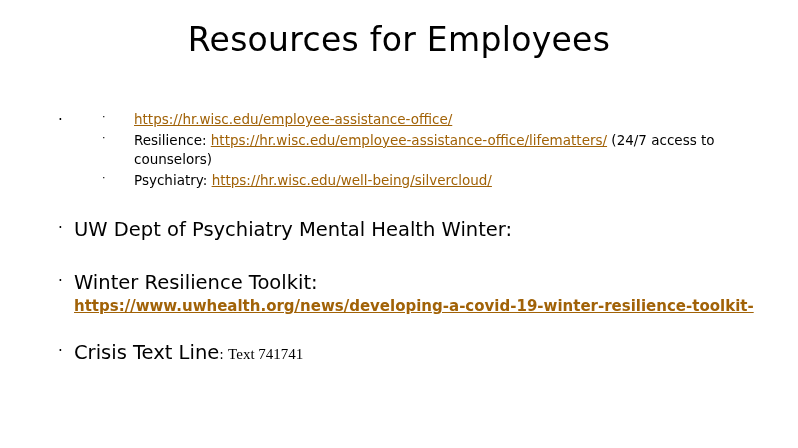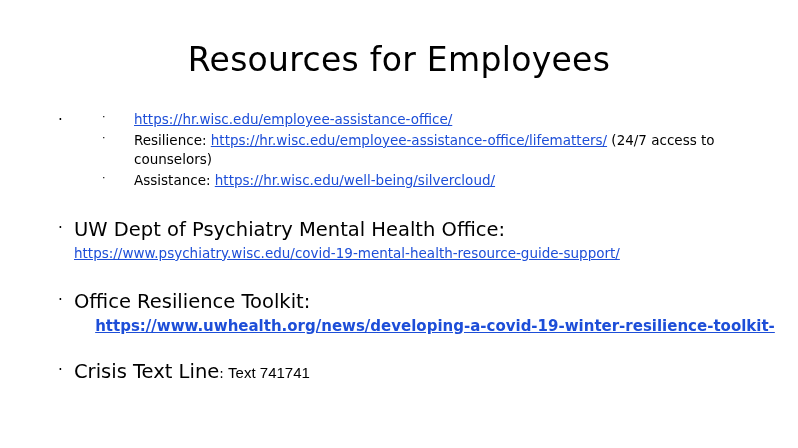--- a/index.html
+++ b/index.html
@@ -19,21 +19,21 @@
     width: 798px;
     height: 448px;
     box-sizing: border-box;
   }
   .slide-title {
     text-align: center;
     font-size: 33px;
     font-weight: normal;
     letter-spacing: 0.3px;
     margin: 0;
-    padding-top: 40px;
+    padding-top: 20px;
     font-family: "DejaVu Sans", sans-serif;
   }
   .body-area {
     position: absolute;
     left: 56px;
     top: 108px;
     width: 740px;
   }
   .bullet-l1 {
     position: relative;
@@ -58,21 +58,21 @@
     margin-top: 1px;
   }
   .bullet-l2 > .dot {
     position: absolute;
     left: 46px;
     top: -1px;
     font-size: 11px;
     color: #000;
   }
   a.link {
-    color: #1d4ed8;
+    color: #a16207;
     text-decoration: underline;
     word-break: break-all;
   }
   .group {
     margin-bottom: 6px;
   }
   .spacer-lg {
     height: 22px;
   }
   .spacer-md {
@@ -83,24 +83,23 @@
     padding-left: 18px;
     line-height: 1.3;
     word-break: break-all;
   }
   .link-line-bold {
     font-size: 15px;
     padding-left: 18px;
     line-height: 1.3;
     font-weight: bold;
     word-break: break-all;
-    text-align: center;
   }
   .mono-note {
-    font-family: Liberation Sans, sans-serif;
+    font-family: Liberation Serif, serif;
     font-size: 15px;
   }
   .inline-note {
     font-size: 13.5px;
   }
 </style>
 </head>
 <body>
 
 <div class="slide">
@@ -119,42 +118,39 @@
         <a class="link" href="#">https://hr.wisc.edu/employee-assistance-office/</a>
       </div>
 
       <div class="bullet-l2">
         <span class="dot">·</span>
         <span>Resilience: </span><a class="link" href="#">https://hr.wisc.edu/employee-assistance-office/lifematters/</a><span> (24/7 access to counselors)</span>
       </div>
 
       <div class="bullet-l2">
         <span class="dot">·</span>
-        <span>Assistance:  </span><a class="link" href="#">https://hr.wisc.edu/well-being/silvercloud/</a>
+        <span>Psychiatry:  </span><a class="link" href="#">https://hr.wisc.edu/well-being/silvercloud/</a>
       </div>
     </div>
 
     <div class="spacer-lg"></div>
 
     <div class="group">
       <div class="bullet-l1">
         <span class="dot">·</span>
-        <span>UW Dept of Psychiatry Mental Health Office:</span>
-      </div>
-      <div class="link-line">
-        <a class="link" href="#">https://www.psychiatry.wisc.edu/covid-19-mental-health-resource-guide-support/</a>
+        <span>UW Dept of Psychiatry Mental Health Winter:</span>
       </div>
     </div>
 
     <div class="spacer-lg"></div>
 
     <div class="group">
       <div class="bullet-l1">
         <span class="dot">·</span>
-        <span>Office Resilience Toolkit:</span>
+        <span>Winter Resilience Toolkit:</span>
       </div>
       <div class="link-line-bold">
         <a class="link" href="#">https://www.uwhealth.org/news/developing-a-covid-19-winter-resilience-toolkit-</a>
       </div>
     </div>
 
     <div class="spacer-md"></div>
 
     <div class="group">
       <div class="bullet-l1">

